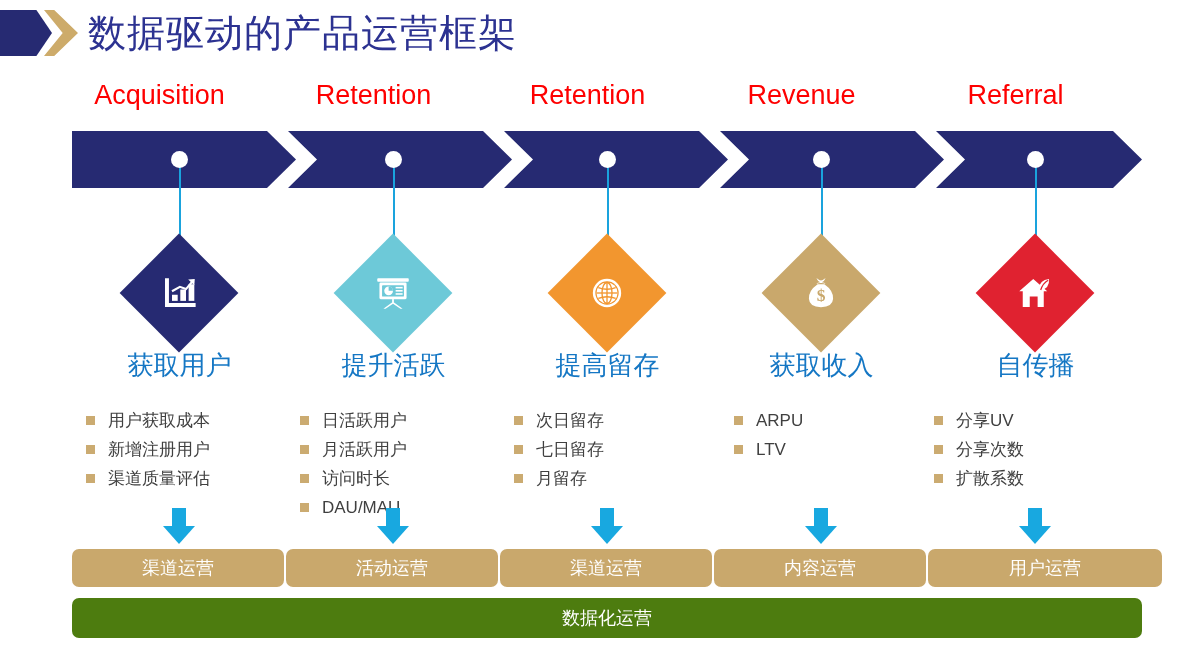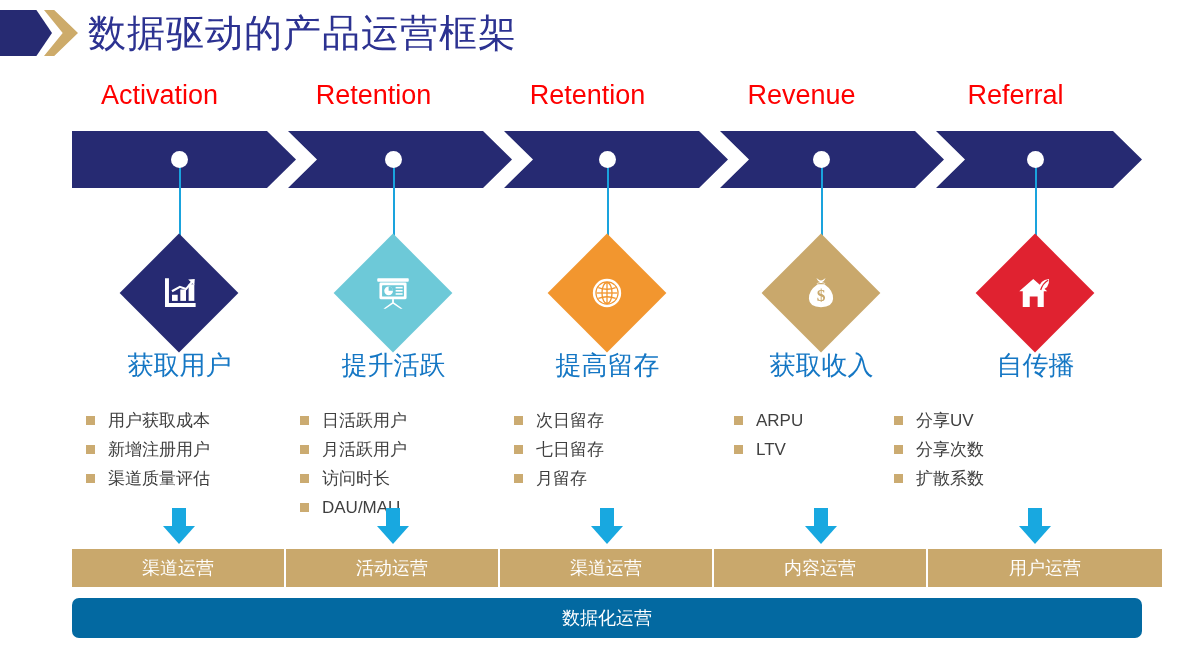--- a/index.html
+++ b/index.html
@@ -178,35 +178,35 @@
     background: #18a8e0;
     clip-path: polygon(0 0, 100% 0, 50% 100%);
   }
 
   
   .op-box {
     position: absolute;
     top: 549px;
     height: 38px;
     background: #c9a86c;
-    border-radius: 0;
+    border-radius: 7px;
     color: #ffffff;
     font-size: 18px;
     display: flex;
     align-items: center;
     justify-content: center;
     white-space: nowrap;
   }
 
   
   #footer-bar {
     position: absolute;
     left: 72px; top: 598px;
     width: 1070px; height: 40px;
-    background: #0369a1;
+    background: #4d7c0f;
     border-radius: 7px;
     color: #ffffff;
     font-size: 18px;
     display: flex;
     align-items: center;
     justify-content: center;
     white-space: nowrap;
   }
 </style>
 </head>
@@ -215,21 +215,21 @@
 <div id="stage">
 
   <div id="title-bar">
     <div id="logo-mark">
       <div id="logo-blue"></div>
       <div id="logo-gold"></div>
     </div>
     <div id="page-title">数据驱动的产品运营框架</div>
   </div>
 
-  <div class="stage-en" style="left:52px">Activation</div>
+  <div class="stage-en" style="left:52px">Acquisition</div>
   <div class="stage-en" style="left:266px">Retention</div>
   <div class="stage-en" style="left:480px">Retention</div>
 
   <div class="stage-en" style="left:694px">Revenue</div>
   <div class="stage-en" style="left:908px">Referral</div>
 
   <div id="banner">
     <div class="chev first" style="left:0px;   width:224px"></div>
     <div class="chev mid" style="left:216px; width:224px"></div>
     <div class="chev mid" style="left:432px; width:224px"></div>
@@ -379,21 +379,21 @@
     <div class="bullet-row">
       <span class="bullet-sq"></span>
       <span class="bullet-tx">ARPU</span>
     </div>
     <div class="bullet-row">
       <span class="bullet-sq"></span>
       <span class="bullet-tx">LTV</span>
     </div>
   </div>
 
-  <div class="bullets" style="left:894px">
+  <div class="bullets" style="left:934px">
     <div class="bullet-row">
       <span class="bullet-sq"></span>
       <span class="bullet-tx">分享UV</span>
     </div>
     <div class="bullet-row">
       <span class="bullet-sq"></span>
       <span class="bullet-tx">分享次数</span>
     </div>
     <div class="bullet-row">
       <span class="bullet-sq"></span>

